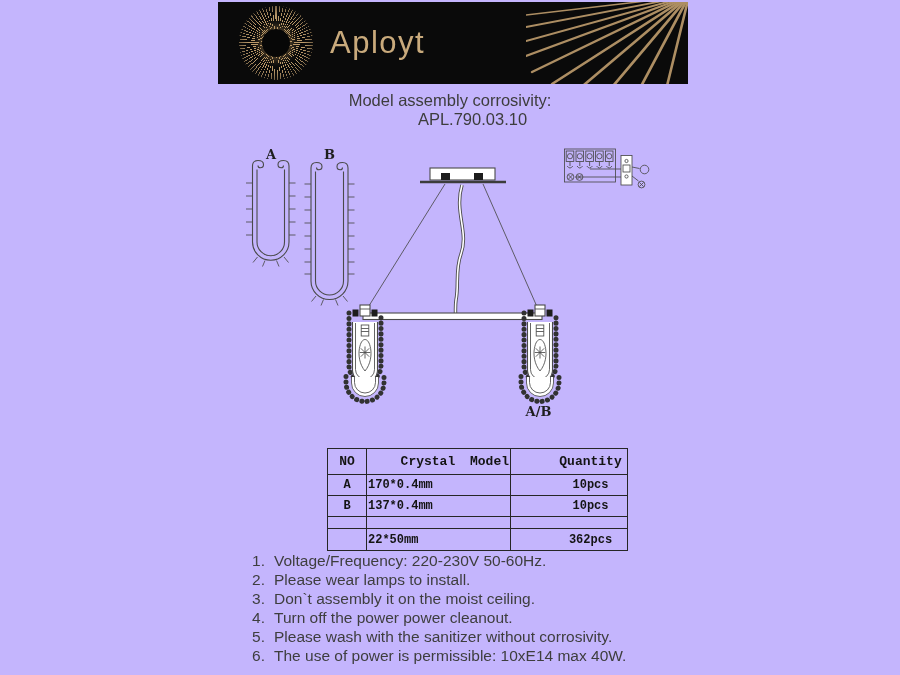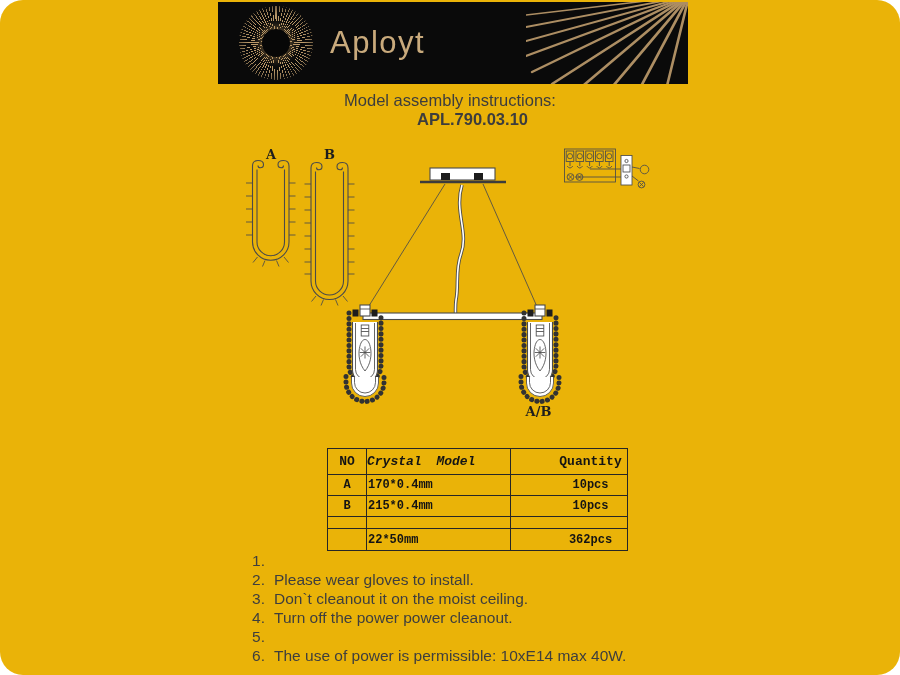--- a/index.html
+++ b/index.html
@@ -1,20 +1,20 @@
 <!DOCTYPE html>
 <html><head>
 <meta charset="utf-8">
 <style>
   html,body{margin:0;padding:0;}
   body{
     width:900px;height:675px;background:#ffffff;position:relative;overflow:hidden;
     font-family:"Liberation Sans",sans-serif;
   }
-  .page{position:absolute;inset:0;background:#eab308;border-radius:23px;}
+  .page{position:absolute;inset:0;background:#c4b5fd;}
 
   
   .banner{
     position:absolute;left:218px;top:2px;width:470px;height:82px;
     background:#0a0a0a;overflow:hidden;
   }
   .sunburst{
     position:absolute;left:21px;top:4px;width:74px;height:74px;border-radius:50%;
     background:repeating-conic-gradient(rgba(197,162,112,.95) 0deg 1.3deg, rgba(10,10,10,0) 1.3deg 5.2deg);
   }
@@ -28,42 +28,42 @@
   }
   .brand{
     position:absolute;left:112px;top:23px;color:#c9aa7c;font-size:31px;font-weight:500;
     letter-spacing:1.5px;font-family:"Liberation Sans",sans-serif;
   }
   .rays{position:absolute;right:0;top:0;}
 
   
   .titleblock{position:absolute;left:0;top:91px;width:900px;text-align:center;color:#3d3d3d;}
   .titleblock .t1{font-size:16.5px;font-weight:500;line-height:19px;}
-  .titleblock .t2{font-size:16.5px;font-weight:700;line-height:19px;margin-left:45px;}
+  .titleblock .t2{font-size:16.5px;font-weight:400;line-height:19px;margin-left:45px;}
 
   
   .diagram{position:absolute;left:225px;top:132px;}
   .cad{stroke:#4a4a4a;fill:none;stroke-width:1.1;}
   .cadthin{stroke:#4a4a4a;fill:none;stroke-width:0.85;}
   .cadlabel{font:700 13px "DejaVu Serif",serif;fill:#1e1e1e;}
   .beads{stroke:#323232;fill:none;stroke-width:5;stroke-dasharray:0.1 5.3;stroke-linecap:round;}
   .fillw{fill:#ffffff;}
   .filldark{fill:#1d1d1d;stroke:none;}
 
   
   .parts{
     position:absolute;left:327px;top:448px;border-collapse:collapse;
     font-family:"Liberation Mono",monospace;color:#141414;
   }
   .parts td{border:1px solid #262626;font-weight:700;overflow:hidden;white-space:nowrap;}
   .parts .c-no{width:36px;text-align:center;}
   .parts .c-model{width:141px;text-align:left;}
   .parts .c-qty{width:71px;text-align:center;padding-left:44px;}
   .parts .head td{height:23px;font-size:13px;}
-  .parts .head .c-model{text-align:left;padding-left:0;word-spacing:7px;font-style:italic;}
+  .parts .head .c-model{text-align:right;padding-left:0;word-spacing:7px;}
   .parts .r{height:21px;font-size:12px;}
   .parts .r-empty{height:12px;}
   .parts .r-last{height:22px;font-size:12px;margin-top:11px;}
 
   
   .inst{
     position:absolute;left:243px;top:551px;margin:0;padding:0;list-style:none;
     color:#3e3e3e;font-size:15.5px;font-weight:500;
   }
   .inst li{display:flex;line-height:19px;}
@@ -88,21 +88,21 @@
         <line x1="163" y1="-6" x2="26" y2="82" stroke-width="2.5"></line>
         <line x1="163" y1="-6" x2="52" y2="88" stroke-width="2.6"></line>
         <line x1="163" y1="-6" x2="82" y2="90" stroke-width="2.7"></line>
         <line x1="163" y1="-6" x2="112" y2="90" stroke-width="2.7"></line>
         <line x1="163" y1="-6" x2="140" y2="88" stroke-width="2.6"></line>
       </g>
     </svg>
   </header>
 
   <div class="titleblock">
-    <div class="t1">Model assembly instructions:</div>
+    <div class="t1">Model assembly corrosivity:</div>
     <div class="t2">APL.790.03.10</div>
   </div>
 
   <svg class="diagram" width="470" height="300" viewBox="225 132 470 300">
     <defs>
       <g id="lamp">
         <path class="beads" d="M-16,313 V366 A16,16 0 0 0 16,366 V313"></path>
         <path class="cad fillw" d="M-12.5,322 V370 A12.5,12.5 0 0 0 12.5,370 V322"></path>
         <path class="cadthin" d="M-9.5,323 V369.5 A9.5,9.5 0 0 0 9.5,369.5 V323"></path>
         <rect class="cad fillw" x="-5" y="305" width="10" height="11"></rect>
@@ -246,54 +246,56 @@
         <td class="c-model">Crystal Model</td>
         <td class="c-qty">Quantity</td>
       </tr>
       <tr class="r">
         <td class="c-no">A</td>
         <td class="c-model">170*0.4mm</td>
         <td class="c-qty">10pcs</td>
       </tr>
       <tr class="r">
         <td class="c-no">B</td>
-        <td class="c-model">215*0.4mm</td>
+        <td class="c-model">137*0.4mm</td>
         <td class="c-qty">10pcs</td>
       </tr>
       <tr class="r r-empty">
         <td class="c-no"></td>
         <td class="c-model"></td>
         <td class="c-qty"></td>
       </tr>
       <tr class="r r-last">
         <td class="c-no"></td>
         <td class="c-model">22*50mm</td>
         <td class="c-qty">362pcs</td>
       </tr>
     </tbody>
   </table>
 
   <ol class="inst">
     <li>
       <span class="num">1.</span>
+      <span class="txt">Voltage/Frequency: 220-230V 50-60Hz.</span>
     </li>
     <li>
       <span class="num">2.</span>
-      <span class="txt">Please wear gloves to install.</span>
+      <span class="txt">Please wear lamps to install.</span>
     </li>
     <li>
       <span class="num">3.</span>
-      <span class="txt">Don`t cleanout it on the moist ceiling.</span>
+      <span class="txt">Don`t assembly it on the moist ceiling.</span>
     </li>
     <li>
       <span class="num">4.</span>
       <span class="txt">Turn off the power power cleanout.</span>
     </li>
     <li>
       <span class="num">5.</span>
+      <span class="txt">Please wash with the sanitizer without corrosivity.</span>
     </li>
     <li>
       <span class="num">6.</span>
       <span class="txt">The use of power is permissible: 10xE14 max 40W.</span>
     </li>
   </ol>
 
 </div>
 
 </body></html>

